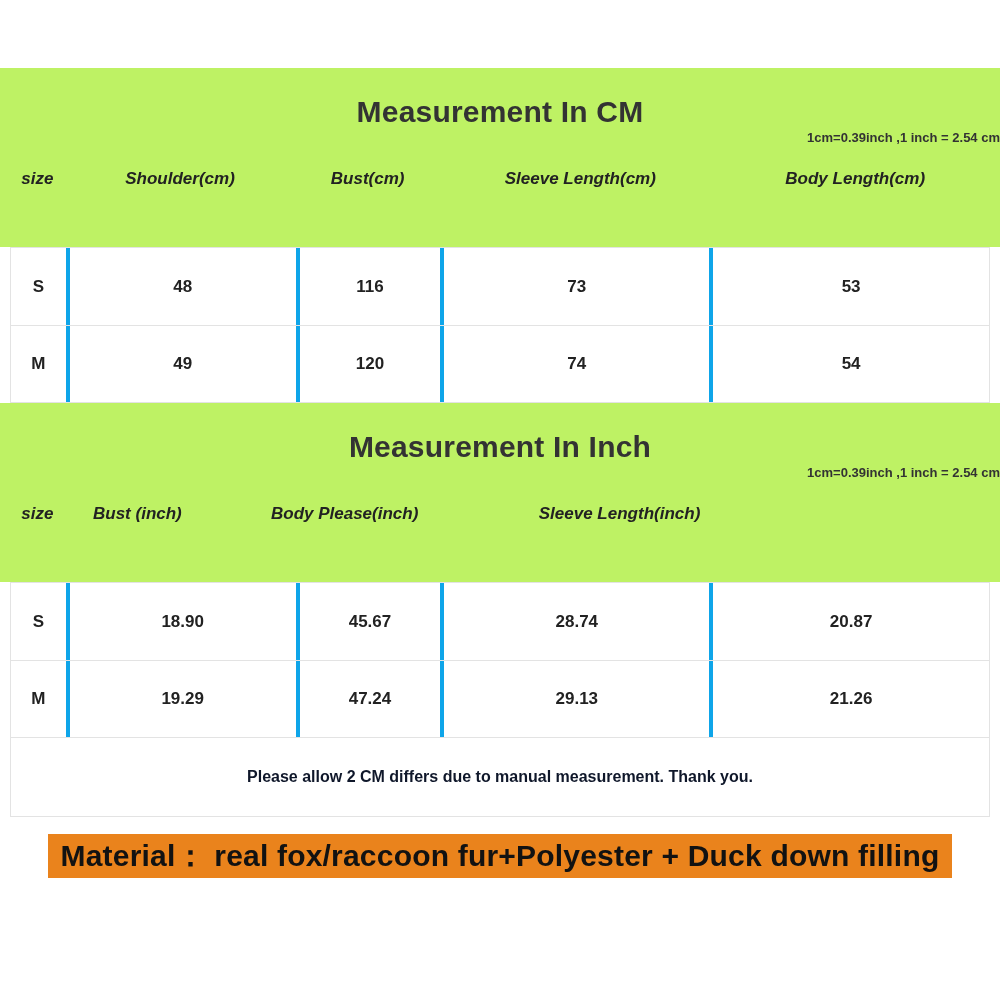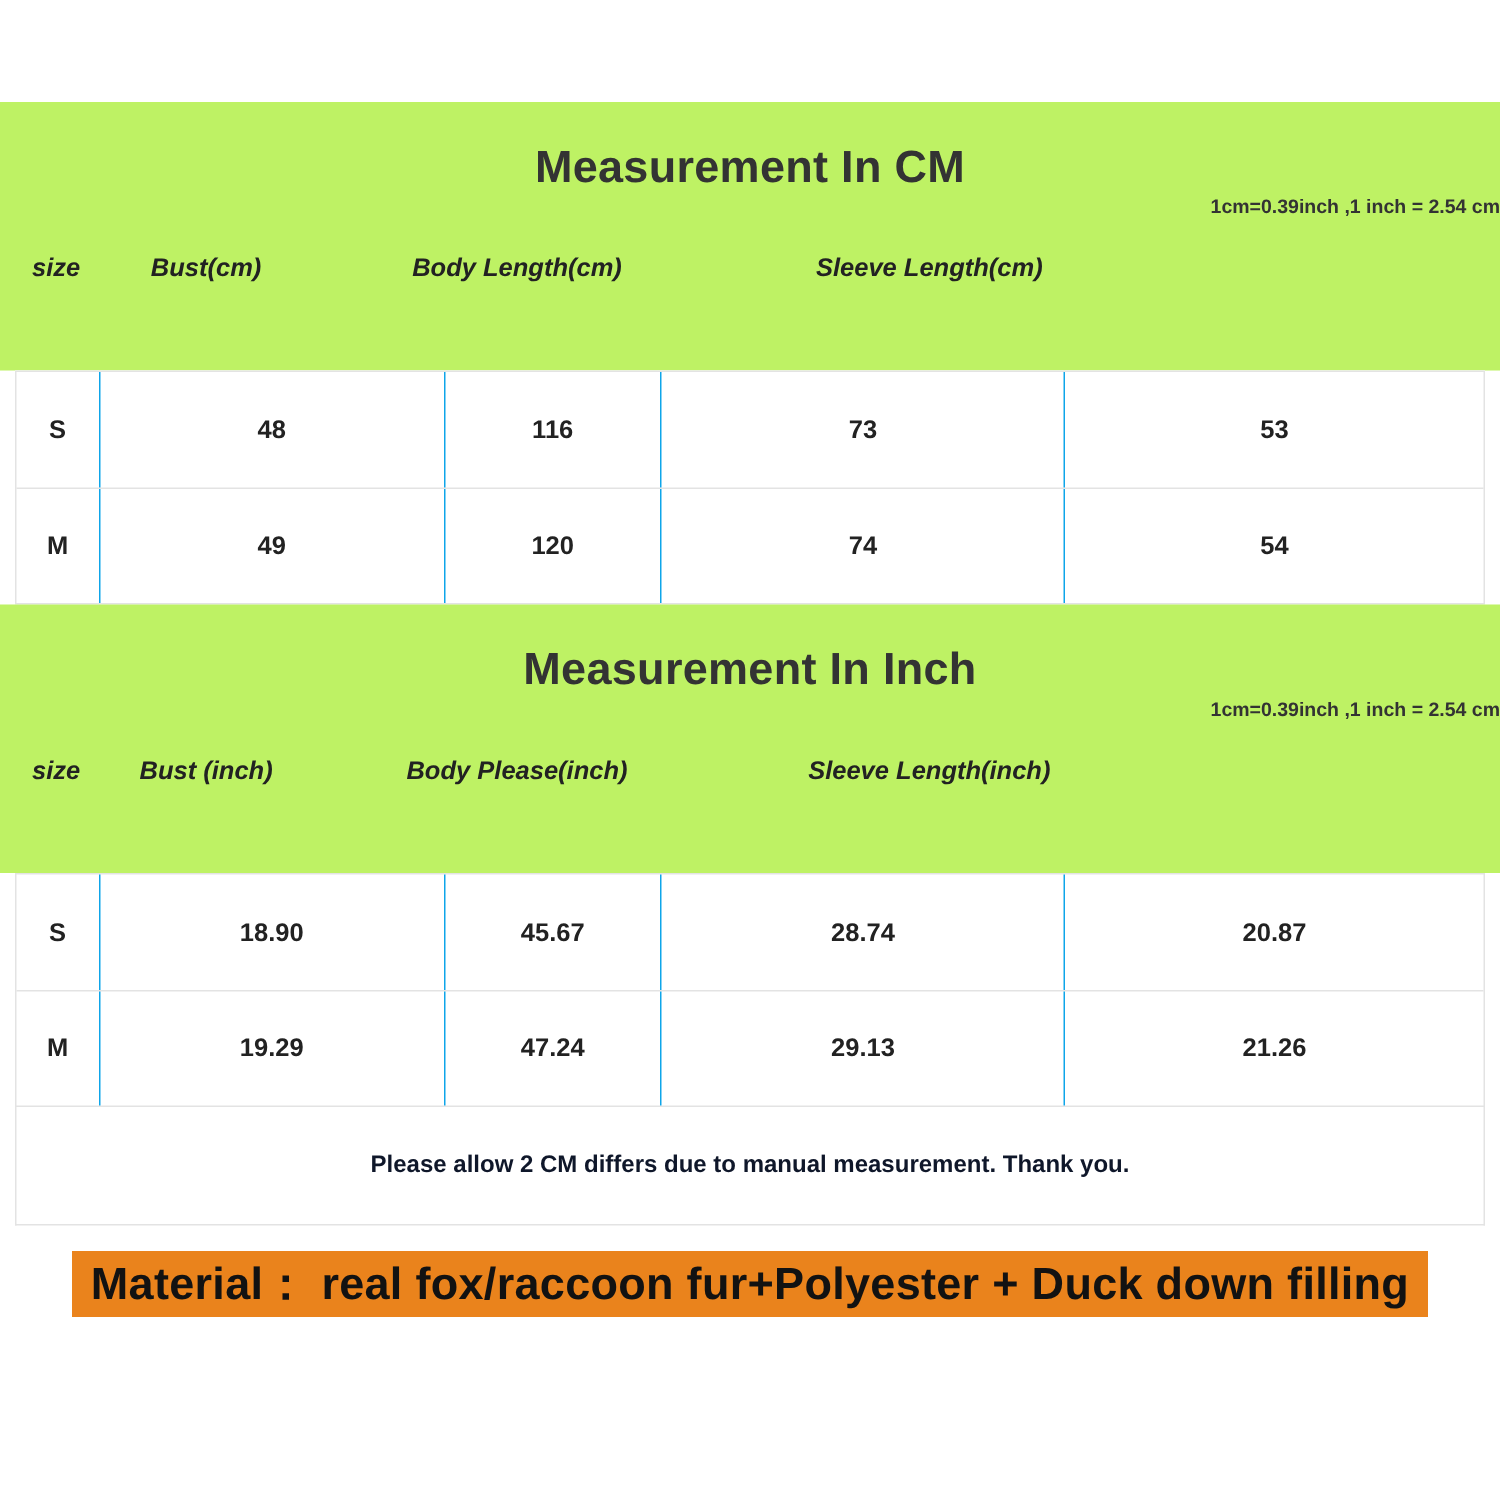--- a/index.html
+++ b/index.html
@@ -40,21 +40,21 @@
     margin: 0 10px;
     border: 1px solid #e3e3e3;
     background: #fff;
   }
   .trow { display: flex; height: 77px; }
   .trow + .trow { border-top: 1px solid #e3e3e3; }
   .cell {
     display: flex; align-items: center; justify-content: center;
     font-size: 17px; font-weight: 700; color: #222;
   }
-  .cell + .cell { border-left: 1px solid #0ea5e9; }
+  .cell + .cell { border-left: 4px solid #0ea5e9; }
 
   .c0 { width: 5.6%; }
   .c1 { width: 23.5%; }
   .c2 { width: 14.8%; }
   .c3 { width: 27.5%; }
   .c4 { width: 28.6%; }
 
   
   .note-row {
     margin: 0 10px;
@@ -81,23 +81,24 @@
 
 <div class="canvas">
 
   <div class="spacer-top"></div>
 
   <section class="band">
     <h1 class="band-title">Measurement In CM</h1>
     <p class="band-sub">1cm=0.39inch ,1 inch = 2.54 cm</p>
     <div class="header-row">
       <div class="hcell c0">size</div>
+      <div class="hcell c1">Shoulder(cm)</div>
       <div class="hcell c2">Bust(cm)</div>
+      <div class="hcell c4">Sleeve Length(cm)</div>
       <div class="hcell c3">Body Length(cm)</div>
-      <div class="hcell c4">Sleeve Length(cm)</div>
     </div>
   </section>
 
   <div class="rows">
     <div class="trow">
       <div class="cell c0">S</div>
       <div class="cell c1">48</div>
       <div class="cell c2">116</div>
       <div class="cell c3">73</div>
       <div class="cell c4">53</div>

